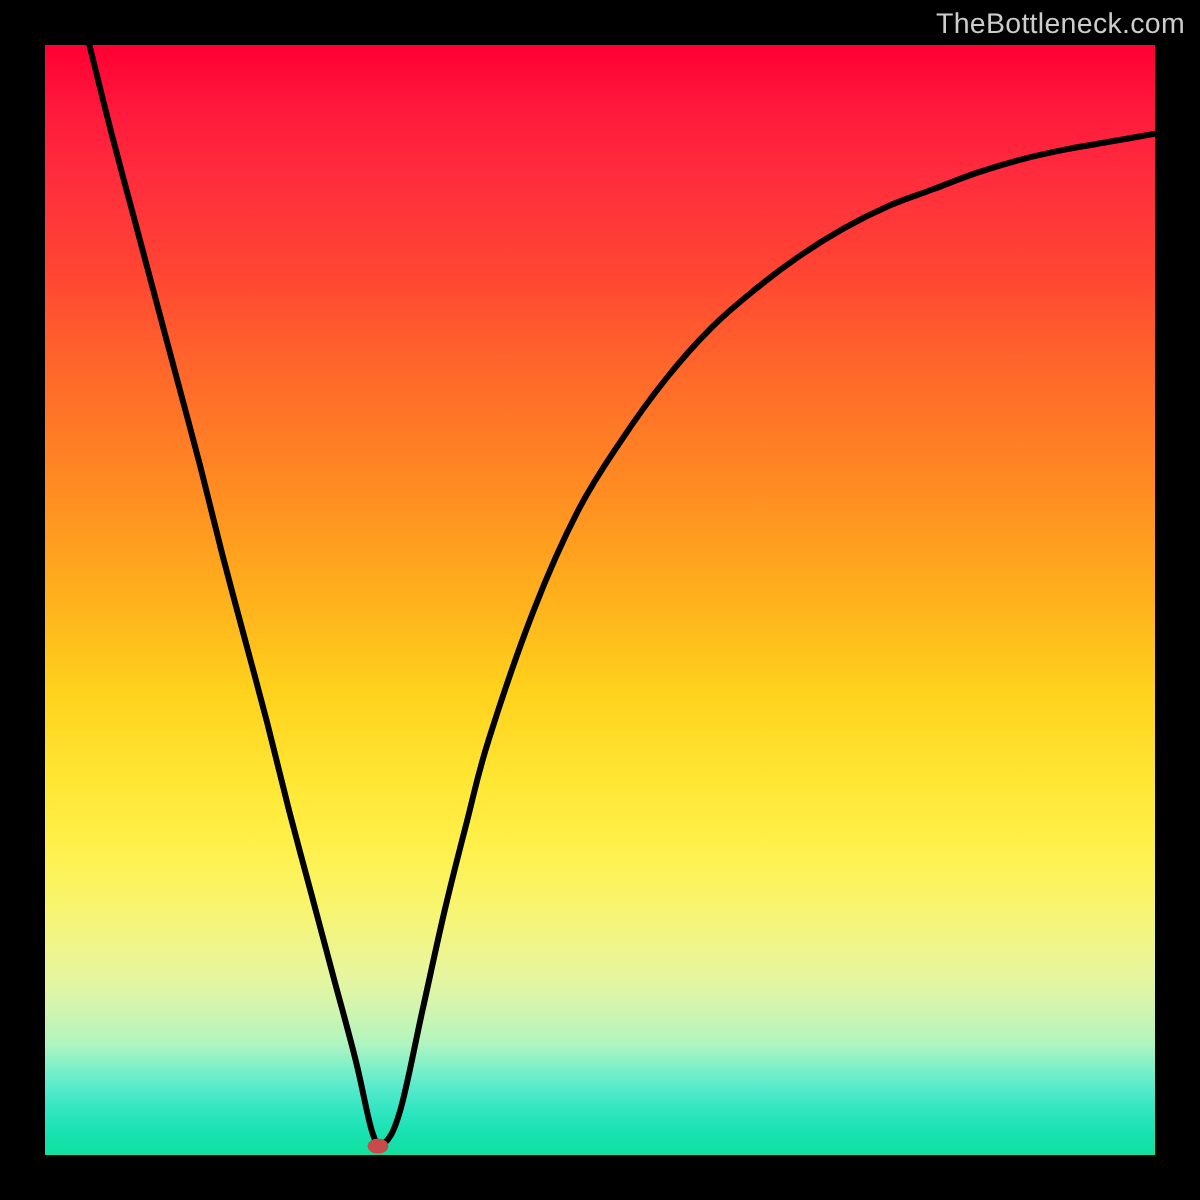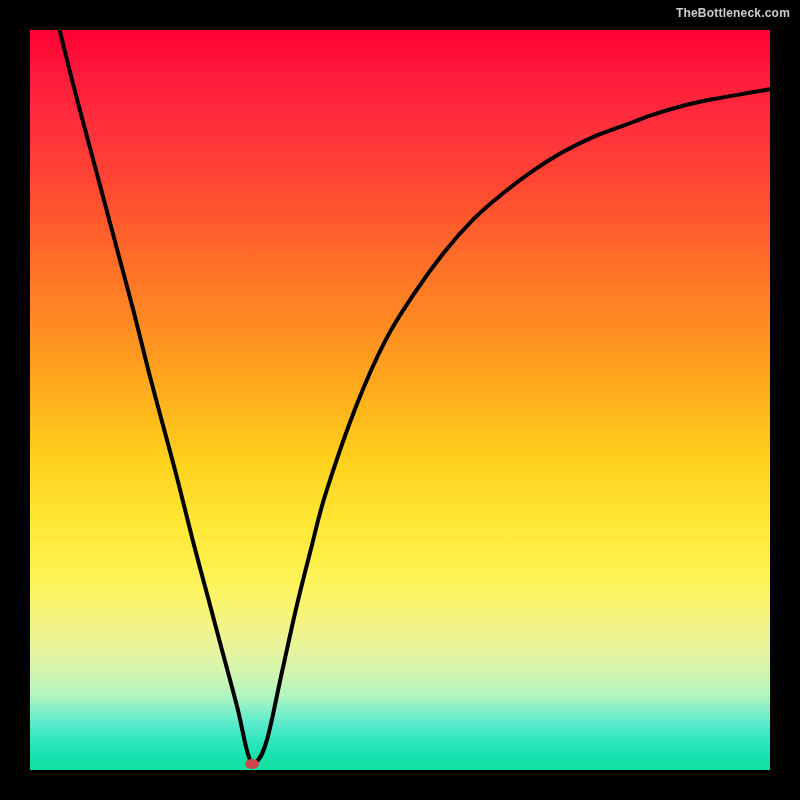--- a/index.html
+++ b/index.html
@@ -64,22 +64,22 @@
   }
   .marker {
     fill: #c94a4a;
     stroke: none;
   }
   .watermark {
     position: absolute;
     top: 6px;
     right: 10px;
     color: #ccc;
-    font-size: 12px;
-    font-weight: 700;
+    font-size: 19px;
+    font-weight: 400;
     letter-spacing: 0.2px;
   }
 </style>
 </head>
 <body>
 
 <div class="outer">
   <div class="plot-area">
     <div class="gradient"></div>
     <svg class="curve-svg" viewBox="0 0 740 740" preserveAspectRatio="none">

